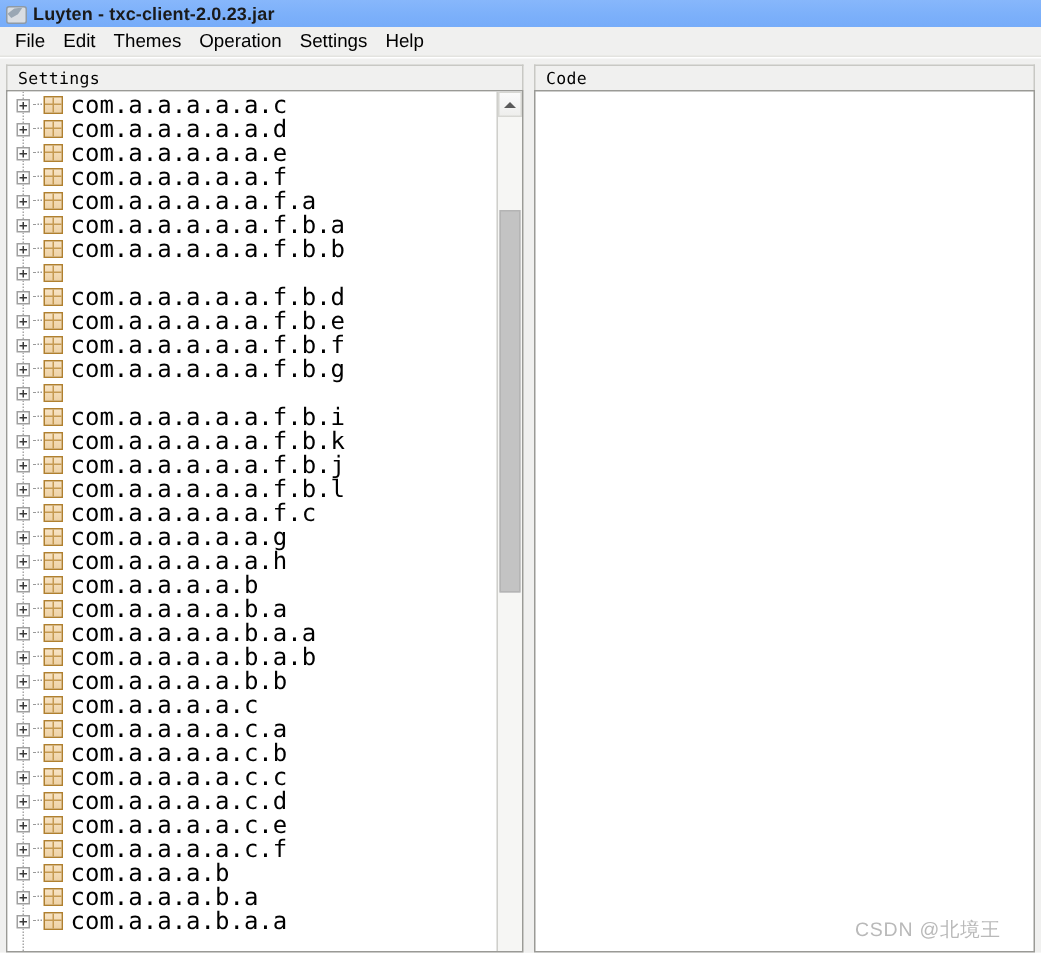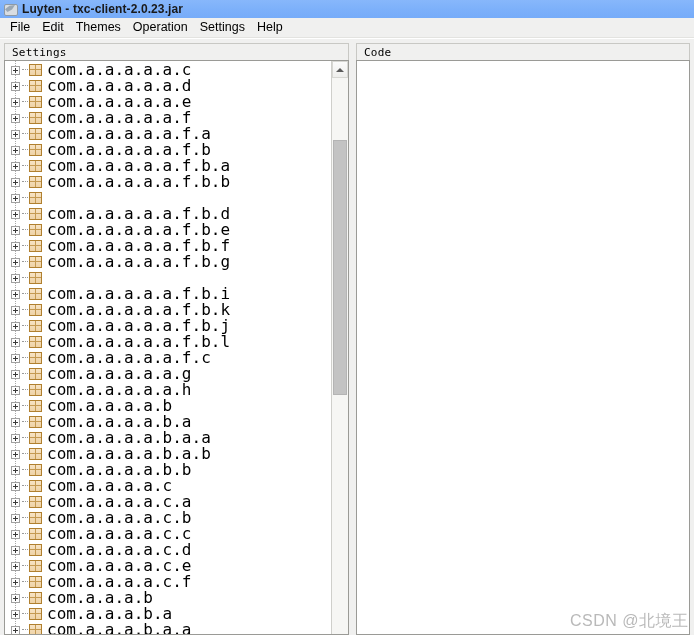--- a/index.html
+++ b/index.html
@@ -274,21 +274,21 @@
     border: 1px solid #9a9a96;
     background: #ffffff;
     box-sizing: border-box;
   }
 
   
   #watermark {
     position: absolute;
     left: 570px;
     top: 611px;
-    font-size: 16px;
+    font-size: 13px;
     color: #b9b9b9;
     white-space: nowrap;
     letter-spacing: 0.5px;
     pointer-events: none;
   }
 </style>
 </head>
 <body>
 
 <div id="titlebar">
@@ -341,26 +341,20 @@
               <span class="expander"></span>
               <span class="connector"></span>
               <span class="pkg-icon"></span>
               <span class="tree-label">com.a.a.a.a.a.f</span>
             </div>
             <div class="tree-row">
               <span class="expander"></span>
               <span class="connector"></span>
               <span class="pkg-icon"></span>
               <span class="tree-label">com.a.a.a.a.a.f.a</span>
-            </div>
-            <div class="tree-row">
-              <span class="expander"></span>
-              <span class="connector"></span>
-              <span class="pkg-icon"></span>
-              <span class="tree-label">com.a.a.a.a.a.f.b</span>
             </div>
             <div class="tree-row">
               <span class="expander"></span>
               <span class="connector"></span>
               <span class="pkg-icon"></span>
               <span class="tree-label">com.a.a.a.a.a.f.b.a</span>
             </div>
             <div class="tree-row">
               <span class="expander"></span>
               <span class="connector"></span>

